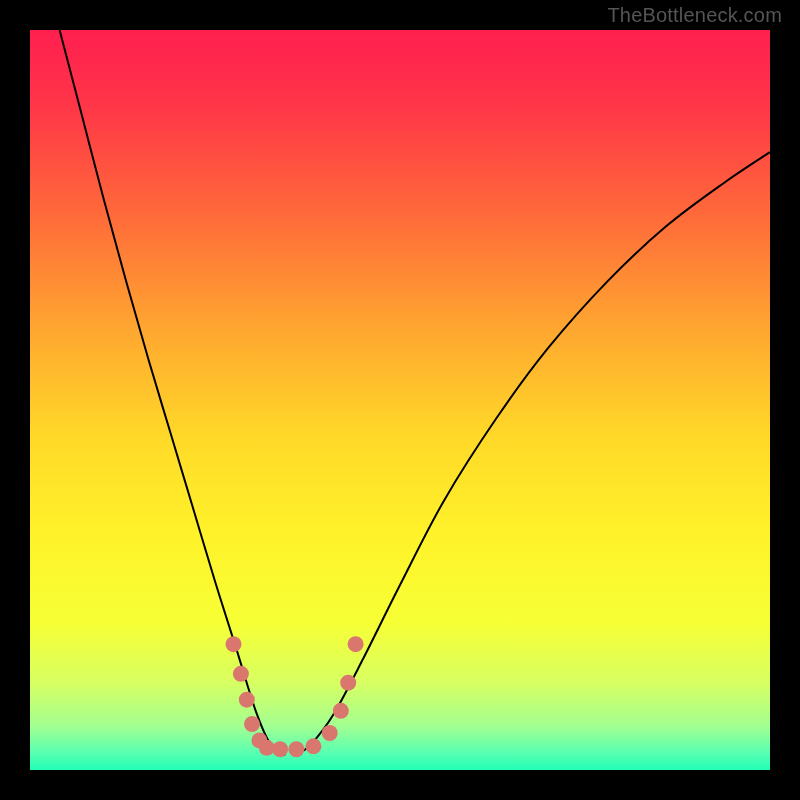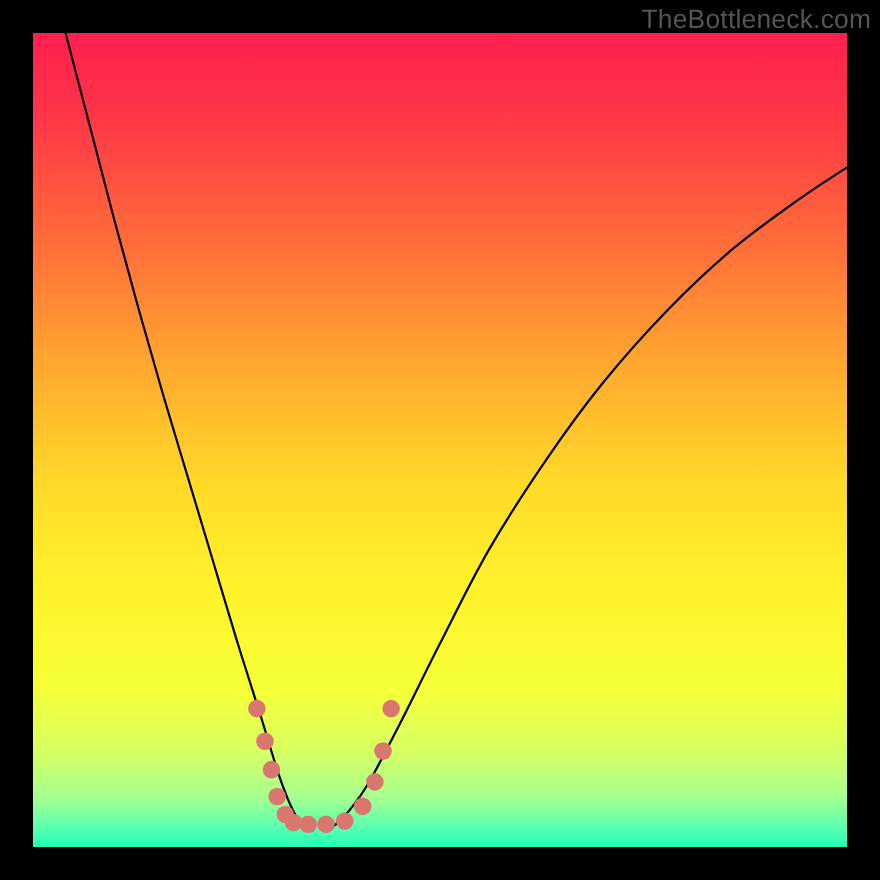--- a/index.html
+++ b/index.html
@@ -6,23 +6,23 @@
   html, body { width: 800px; height: 800px; overflow: hidden; background: #000; }
   .outer {
     width: 800px;
     height: 800px;
     background: #000;
     position: relative;
   }
   .watermark {
     position: absolute;
     top: 4px;
-    right: 8px;
+    right: 18px;
     font-family: Arial, Helvetica, sans-serif;
-    font-size: 24px;
+    font-size: 20px;
     color: #555;
     font-weight: 500;
     letter-spacing: 0.2px;
   }
   .plot-area {
     position: absolute;
     left: 30px;
     top: 30px;
     width: 740px;
     height: 740px;

